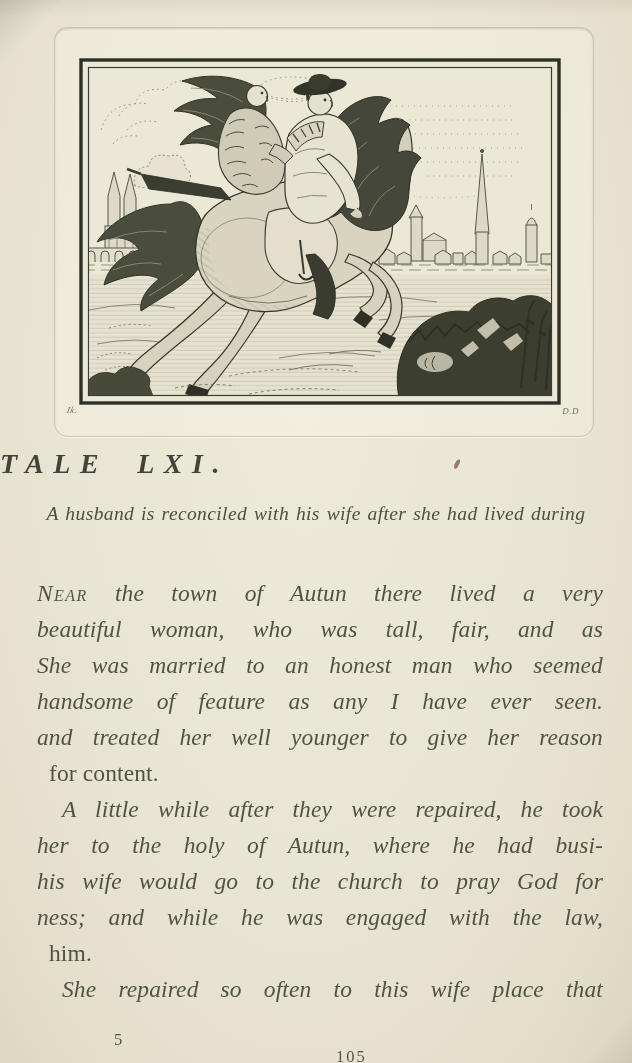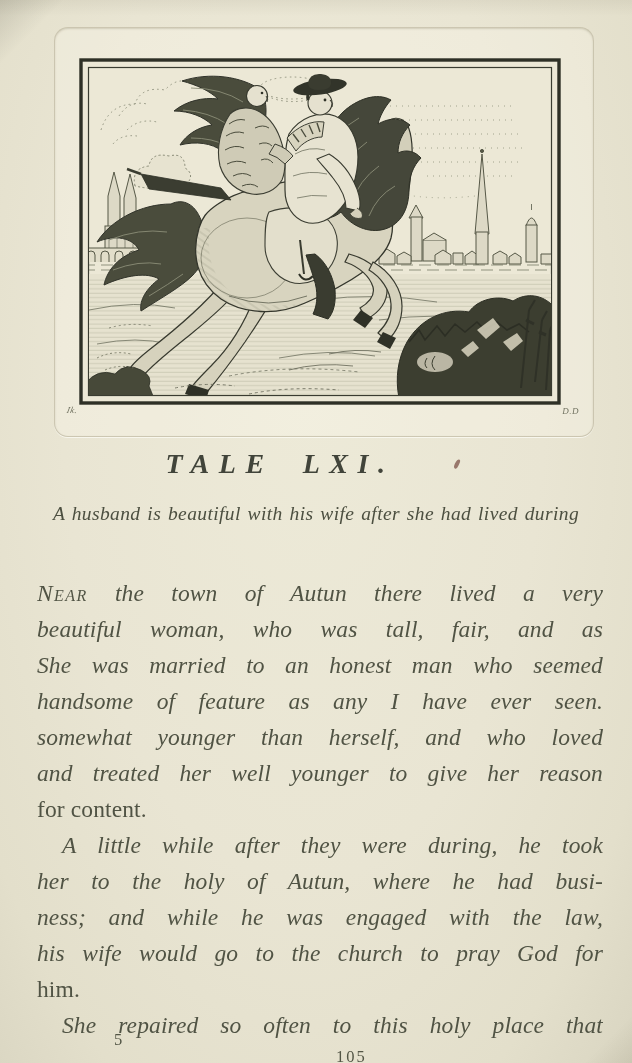--- a/index.html
+++ b/index.html
@@ -28,21 +28,21 @@
   .engraving svg { display:block; width:100%; height:100%; }
   .sig {
     position:absolute; font-style:italic; font-size:9px; color:#5d5f4d; opacity:.85;
     letter-spacing:.5px;
   }
   .sig-left  { left:12px; bottom:21px; transform:skewX(-12deg); }
   .sig-right { right:14px; bottom:20px; }
   
   .title {
     position:absolute; left:0; top:448px; width:560px; margin:0;
-    text-align:center; font-style:italic; font-weight:600;
+    text-align:left; font-style:italic; font-weight:600;
     font-size:28px; letter-spacing:.34em; word-spacing:.45em;
     color:#41443a;
   }
   .fleck {
     position:absolute; left:455px; top:459px; width:4px; height:10px;
     background:#7e5348; border-radius:60% 40% 50% 50%;
     transform:rotate(24deg); opacity:.75;
   }
   .summary {
     position:absolute; left:16px; top:497px; width:600px;
@@ -52,21 +52,21 @@
   }
   
   .body-text {
     position:absolute; left:37px; top:575px; width:566px;
     font-size:23.5px; line-height:36px; color:#505344;
     letter-spacing:.005em;
   }
   .para { margin:0; padding:0; }
   .jl { display:block; text-align:justify; height:36px; overflow:hidden;font-style:italic; }
   .jl::after { content:""; display:inline-block; width:100%; height:0; }
-  .ll { display:block; text-align:left; height:36px; overflow:hidden; }
+  .ll { display:block; text-align:left; height:36px; overflow:hidden;margin-left:12px; }
   .ind { text-indent:25px; }
   .lead { font-variant:small-caps; letter-spacing:.06em; }
   
   .footer { position:absolute; left:0; top:1030px; width:632px; height:26px;
     font-size:16.5px; color:#535646; }
   .foot-sig { position:absolute; left:114px; top:0; }
   .foot-page { position:absolute; left:336px; top:1px; letter-spacing:.12em;margin-top:16px; }
 </style>
 </head>
 <body>
@@ -249,42 +249,41 @@
       </svg>
     </div>
     <span class="sig sig-left">Ik.</span>
     <span class="sig sig-right">D.D</span>
   </div>
 
   <h1 class="title">TALE LXI.</h1>
   <span class="fleck"></span>
 
   <div class="summary">
-    <span class="sline">A husband is beautiful with his wife after she had lived during</span><br>
+    <span class="sline">A husband is reconciled with his wife after she had lived during</span><br>
   </div>
 
   <main class="body-text">
     <p class="para">
       <span class="jl"><span class="lead">Near</span> <span>the town of Autun there lived a very</span></span>
       <span class="jl">beautiful woman, who was tall, fair, and as</span>
       <span class="jl">She was married to an honest man who seemed</span>
       <span class="jl">handsome of feature as any I have ever seen.</span>
-      <span class="jl">somewhat younger than herself, and who loved</span>
       <span class="jl">and treated her well younger to give her reason</span>
       <span class="ll">for content.</span>
     </p>
     <p class="para">
-      <span class="jl ind">A little while after they were during, he took</span>
+      <span class="jl ind">A little while after they were repaired, he took</span>
       <span class="jl">her to the holy of Autun, where he had busi-</span>
+      <span class="jl">his wife would go to the church to pray God for</span>
       <span class="jl">ness; and while he was engaged with the law,</span>
-      <span class="jl">his wife would go to the church to pray God for</span>
       <span class="ll">him.</span>
     </p>
     <p class="para">
-      <span class="jl ind">She repaired so often to this holy place that</span>
+      <span class="jl ind">She repaired so often to this wife place that</span>
     </p>
   </main>
 
   <div class="footer">
     <span class="foot-sig">5</span>
     <span class="foot-page">105</span>
   </div>
 
 </div>
 

